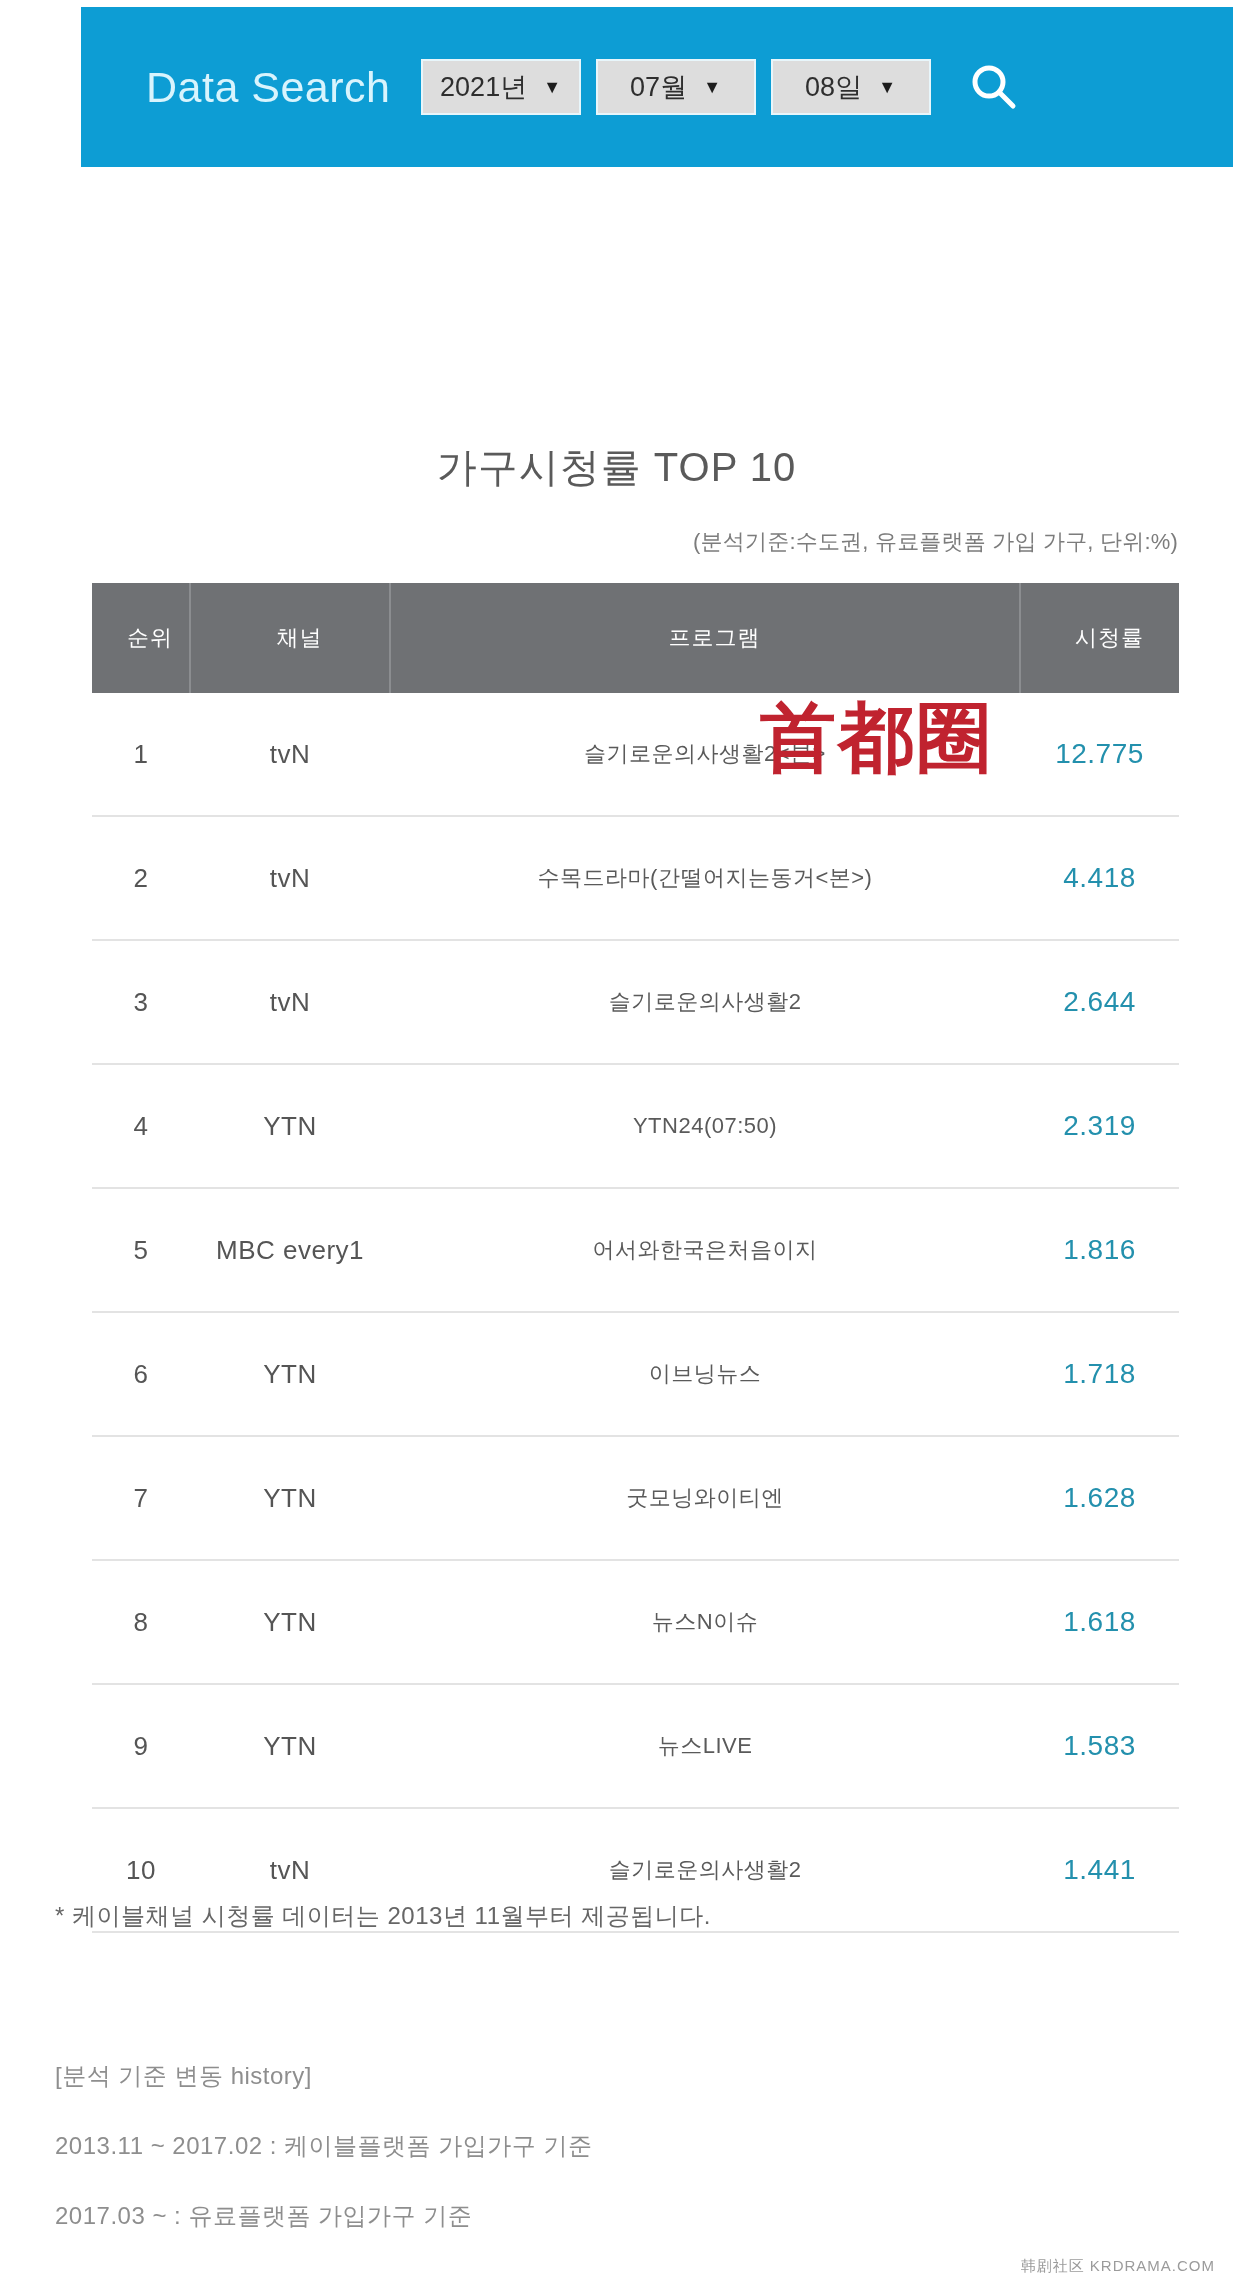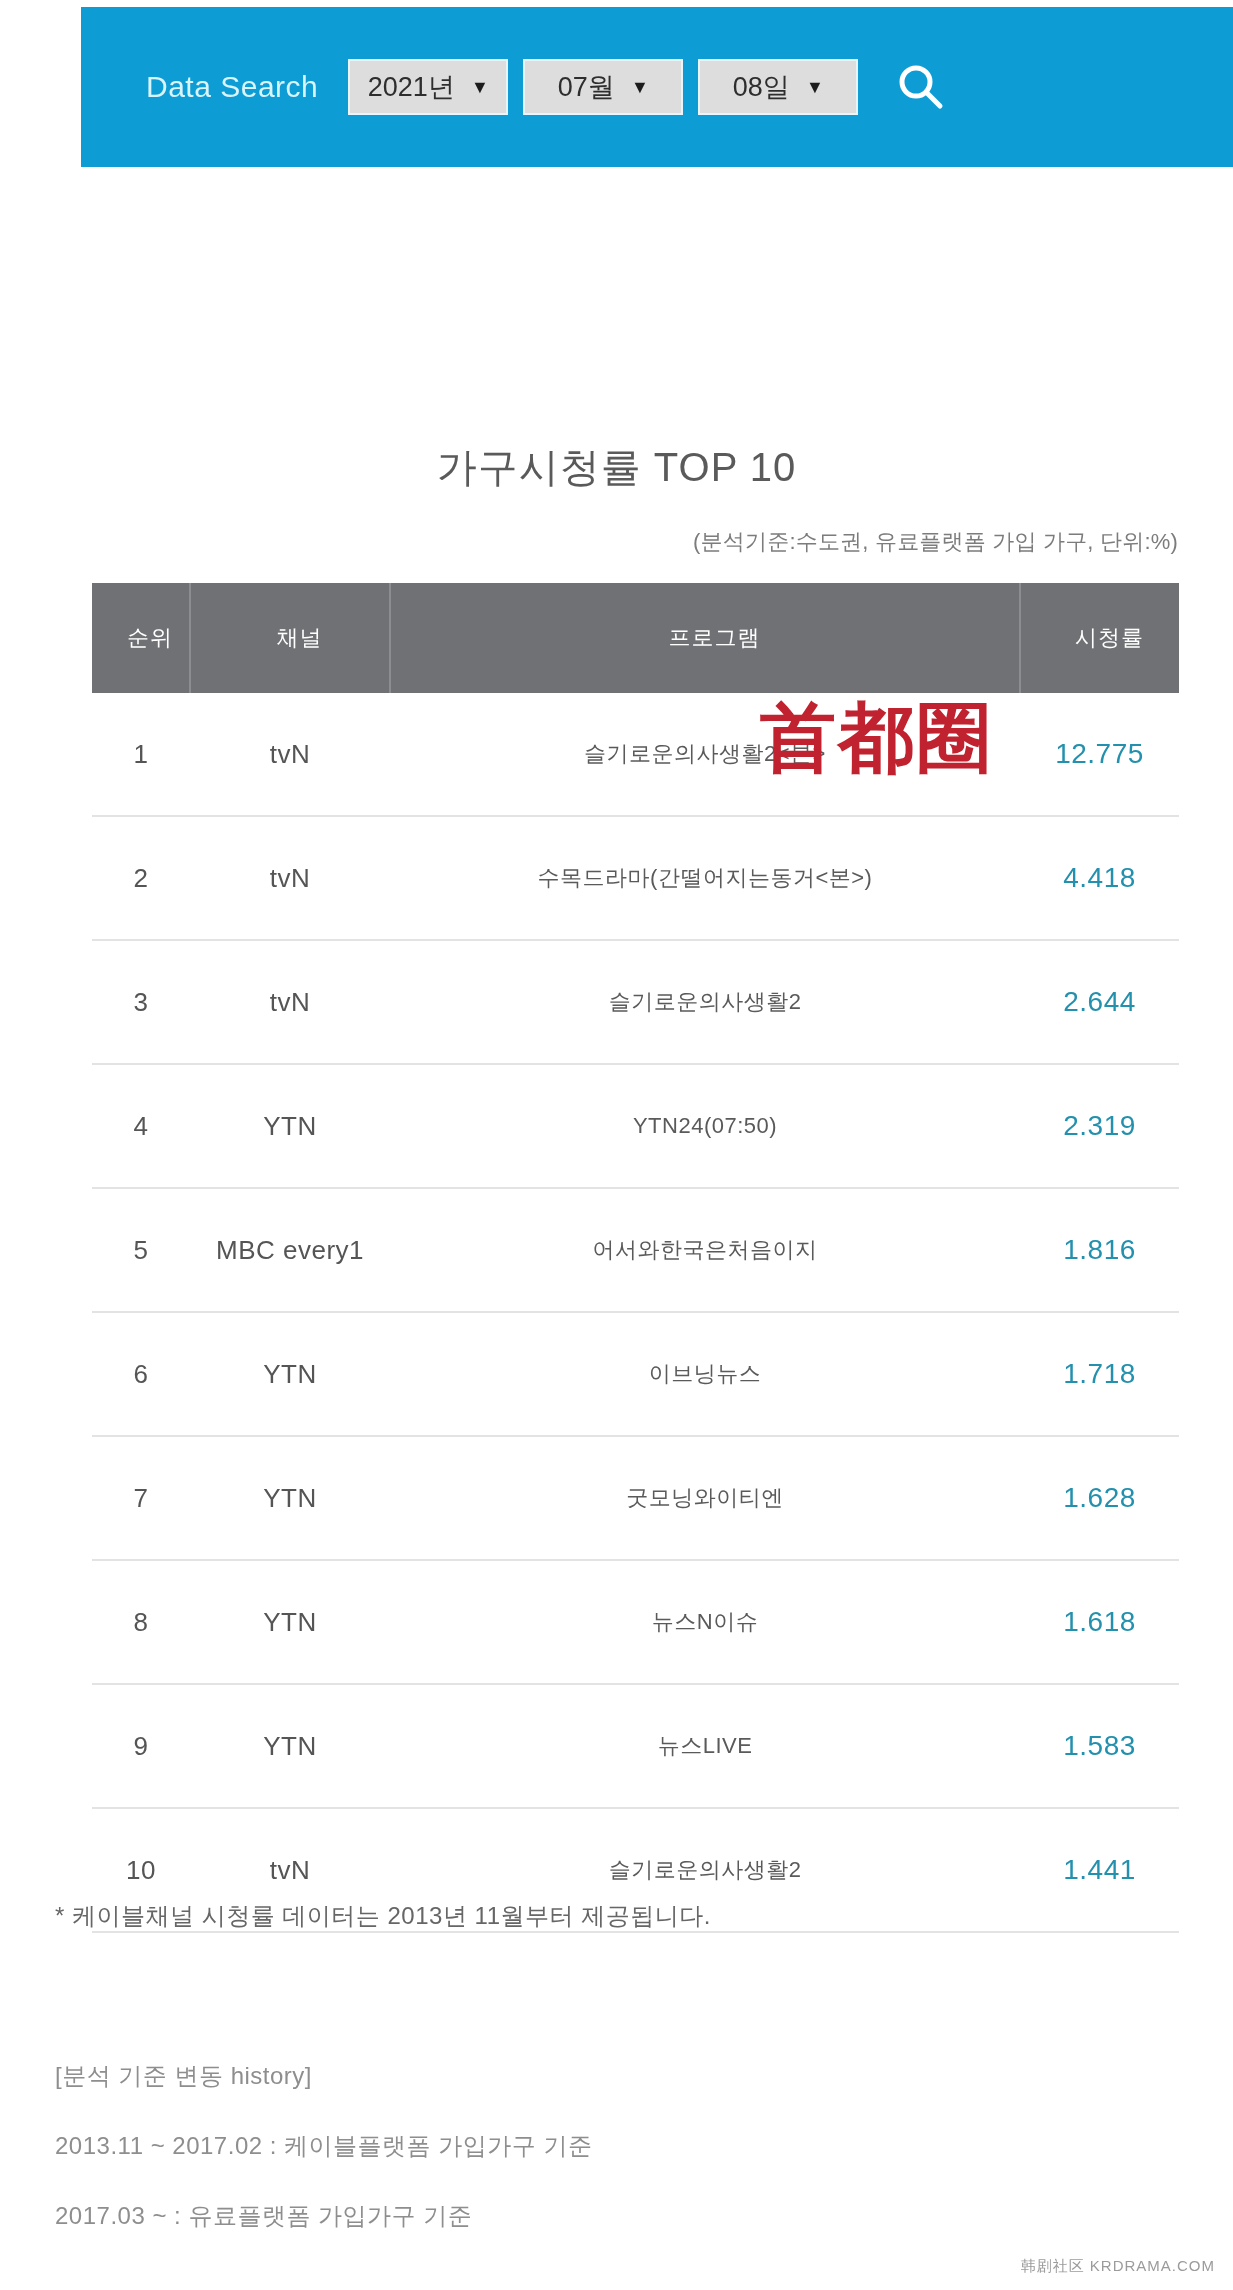--- a/index.html
+++ b/index.html
@@ -23,21 +23,21 @@
     width: 1152px;
     height: 160px;
     background: #0d9dd4;
     display: flex;
     align-items: center;
     box-sizing: border-box;
     padding-left: 65px;
   }
   .search-title {
     color: #d8f4fd;
-    font-size: 30px;
+    font-size: 43px;
     letter-spacing: 0.5px;
     margin-right: 30px;
     white-space: nowrap;
   }
   .select-box {
     background: #dddddd;
     border: 2px solid #e8f6fb;
     height: 56px;
     min-width: 160px;
     margin-right: 15px;

